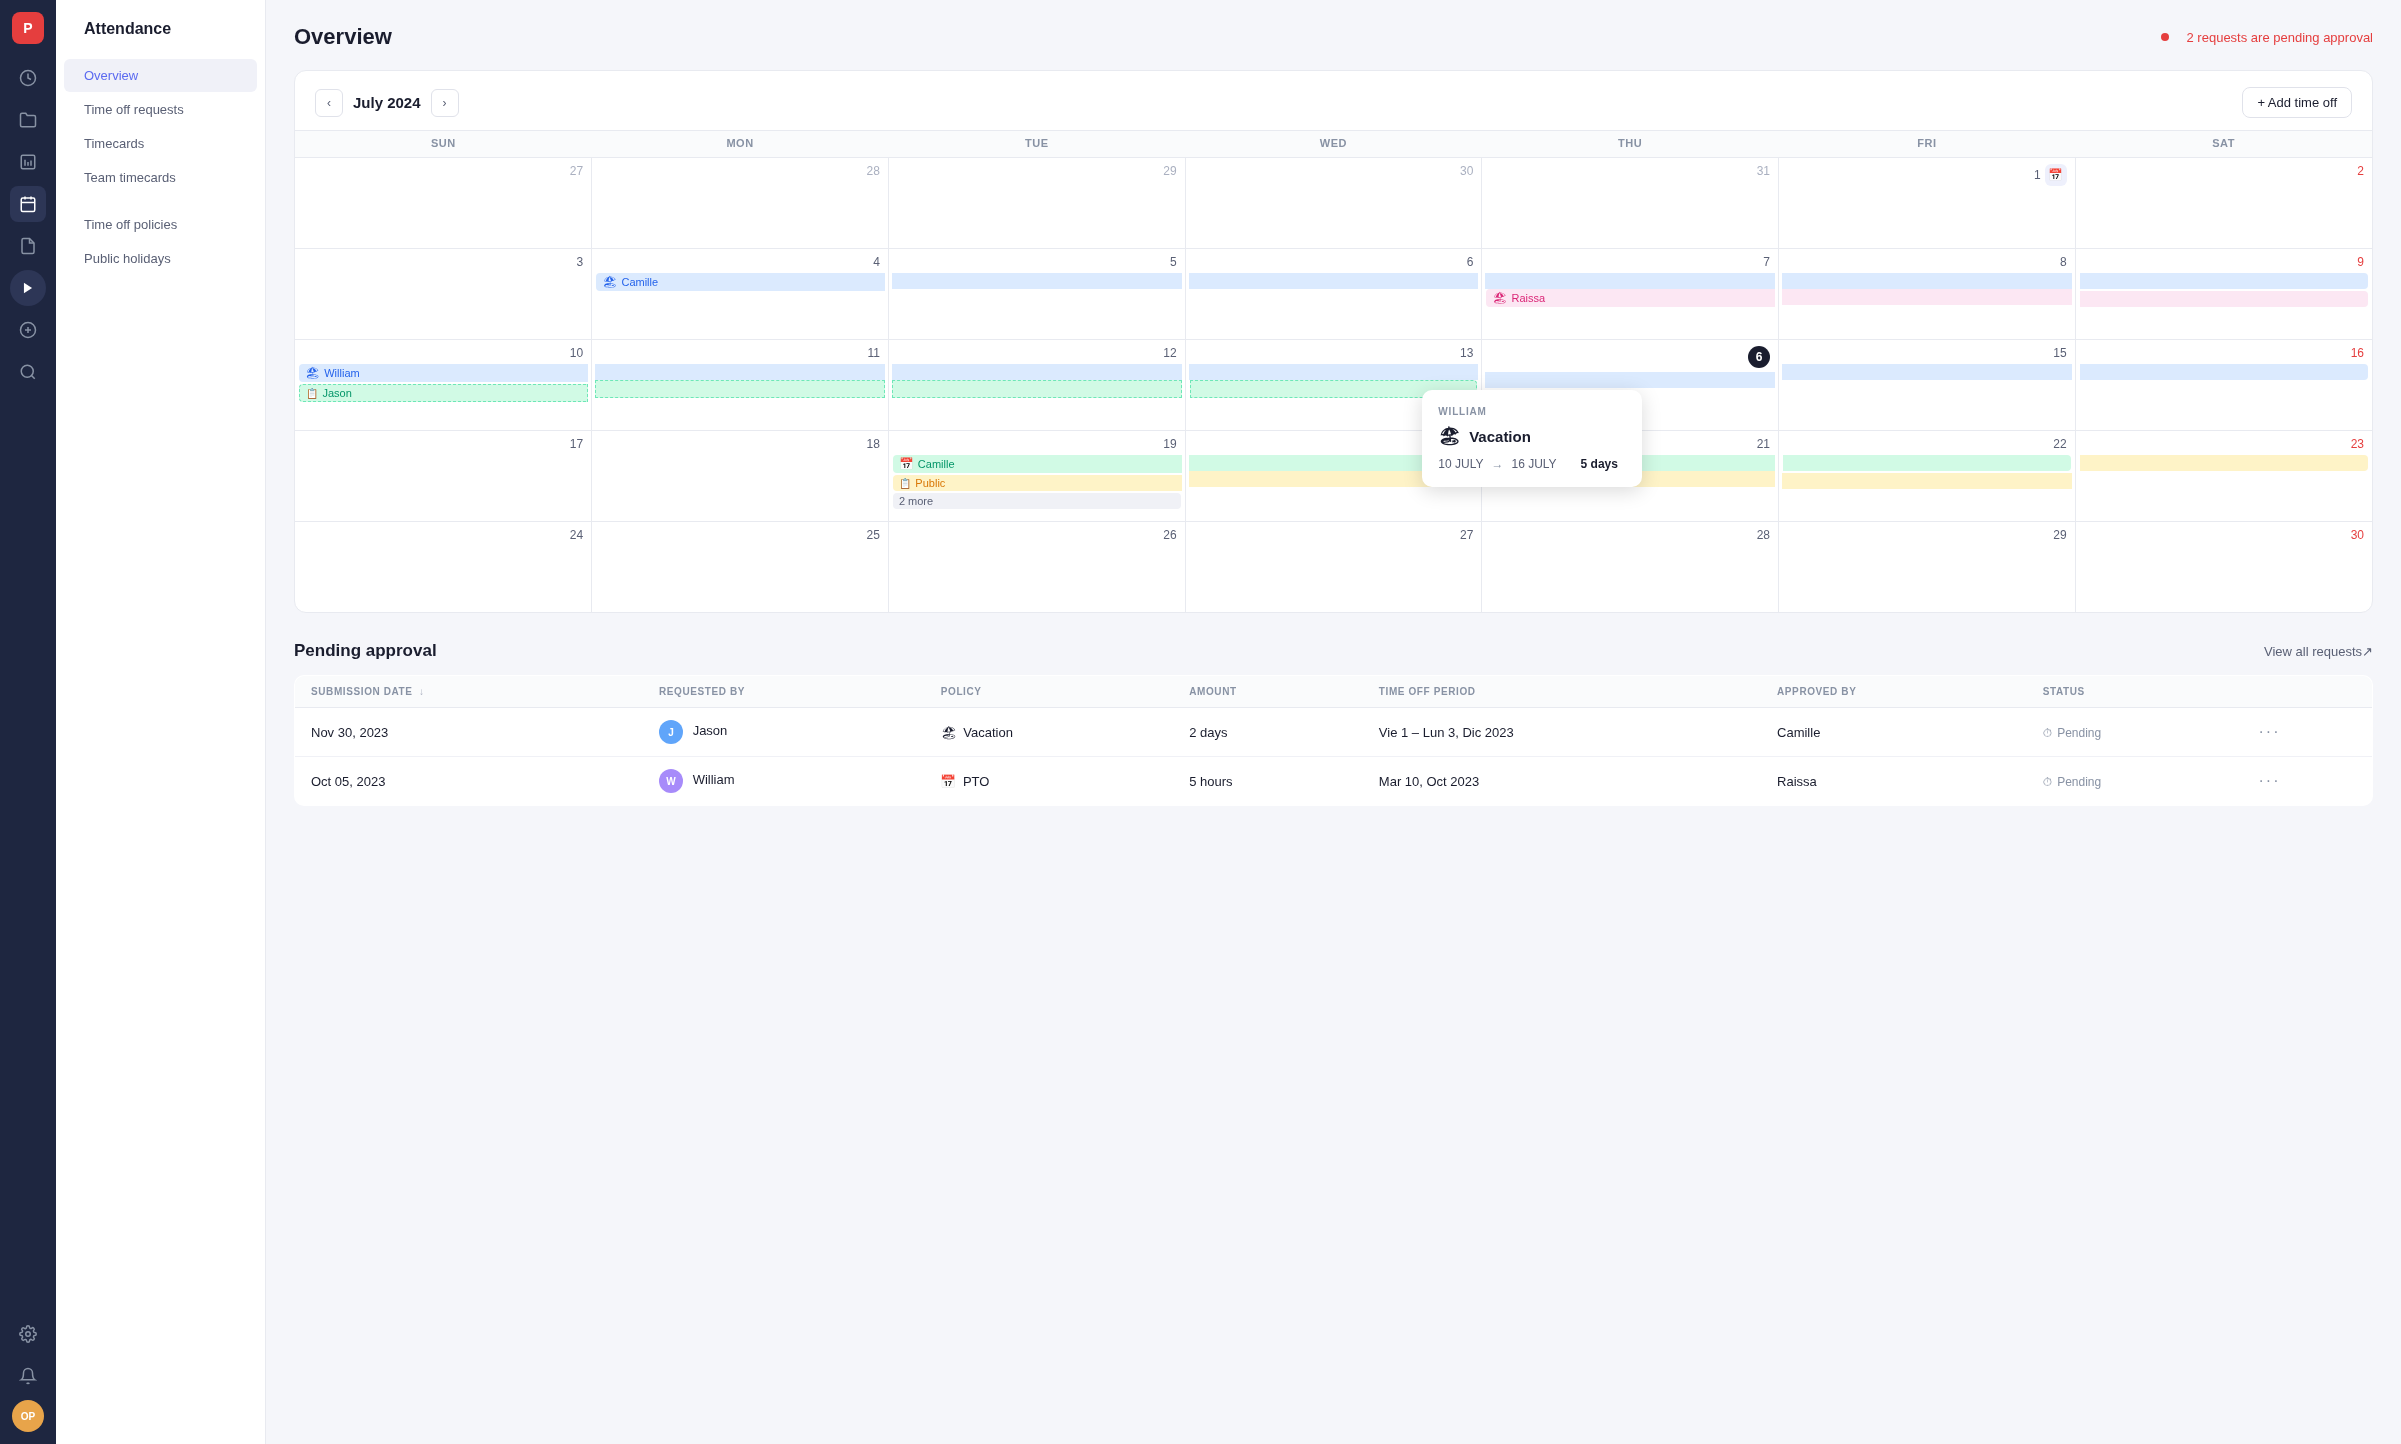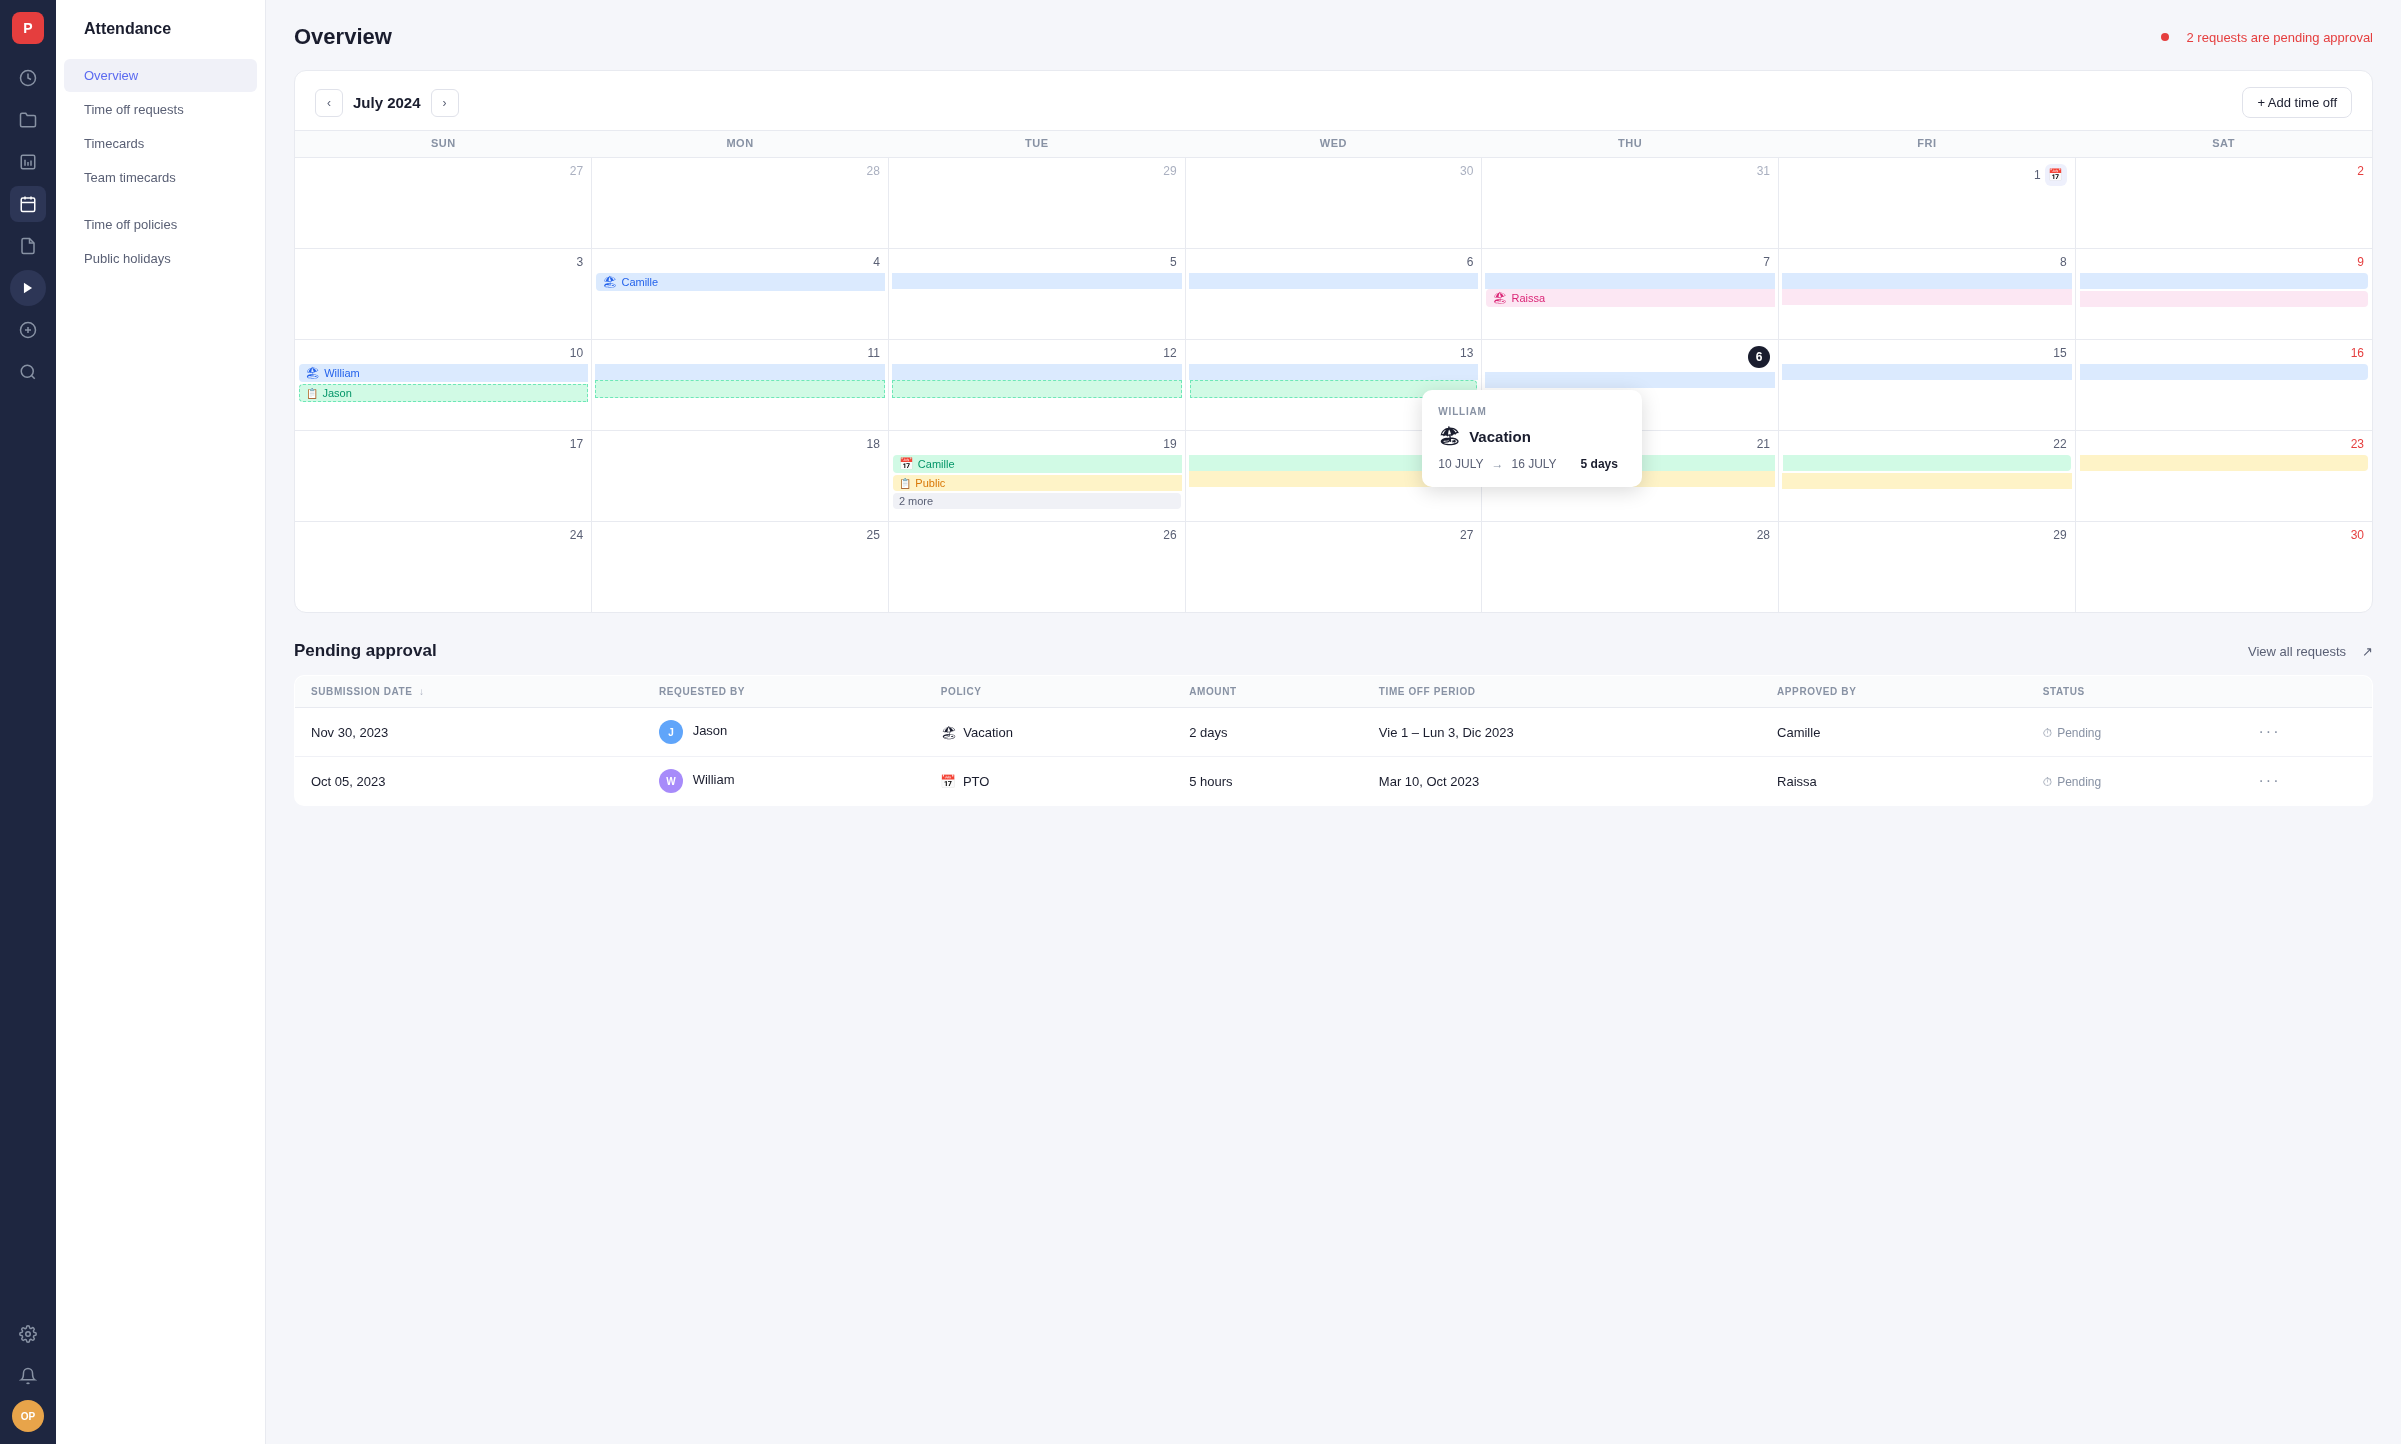--- a/index.html
+++ b/index.html
@@ -239,21 +239,21 @@
     }
     .section-title {
       font-size: 17px;
       font-weight: 700;
       color: #1a1d2e;
     }
     .view-all-link {
       color: #5a6075;
       font-size: 13px;
       cursor: pointer;
-      display: flex; align-items: center; gap: 16px;
+      display: flex; align-items: center; gap: 0;
     }
 
     
     .data-table {
       width: 100%;
       border-collapse: collapse;
       background: white;
       border-radius: 10px;
       overflow: hidden;
       border: 1px solid #e8eaf0;

